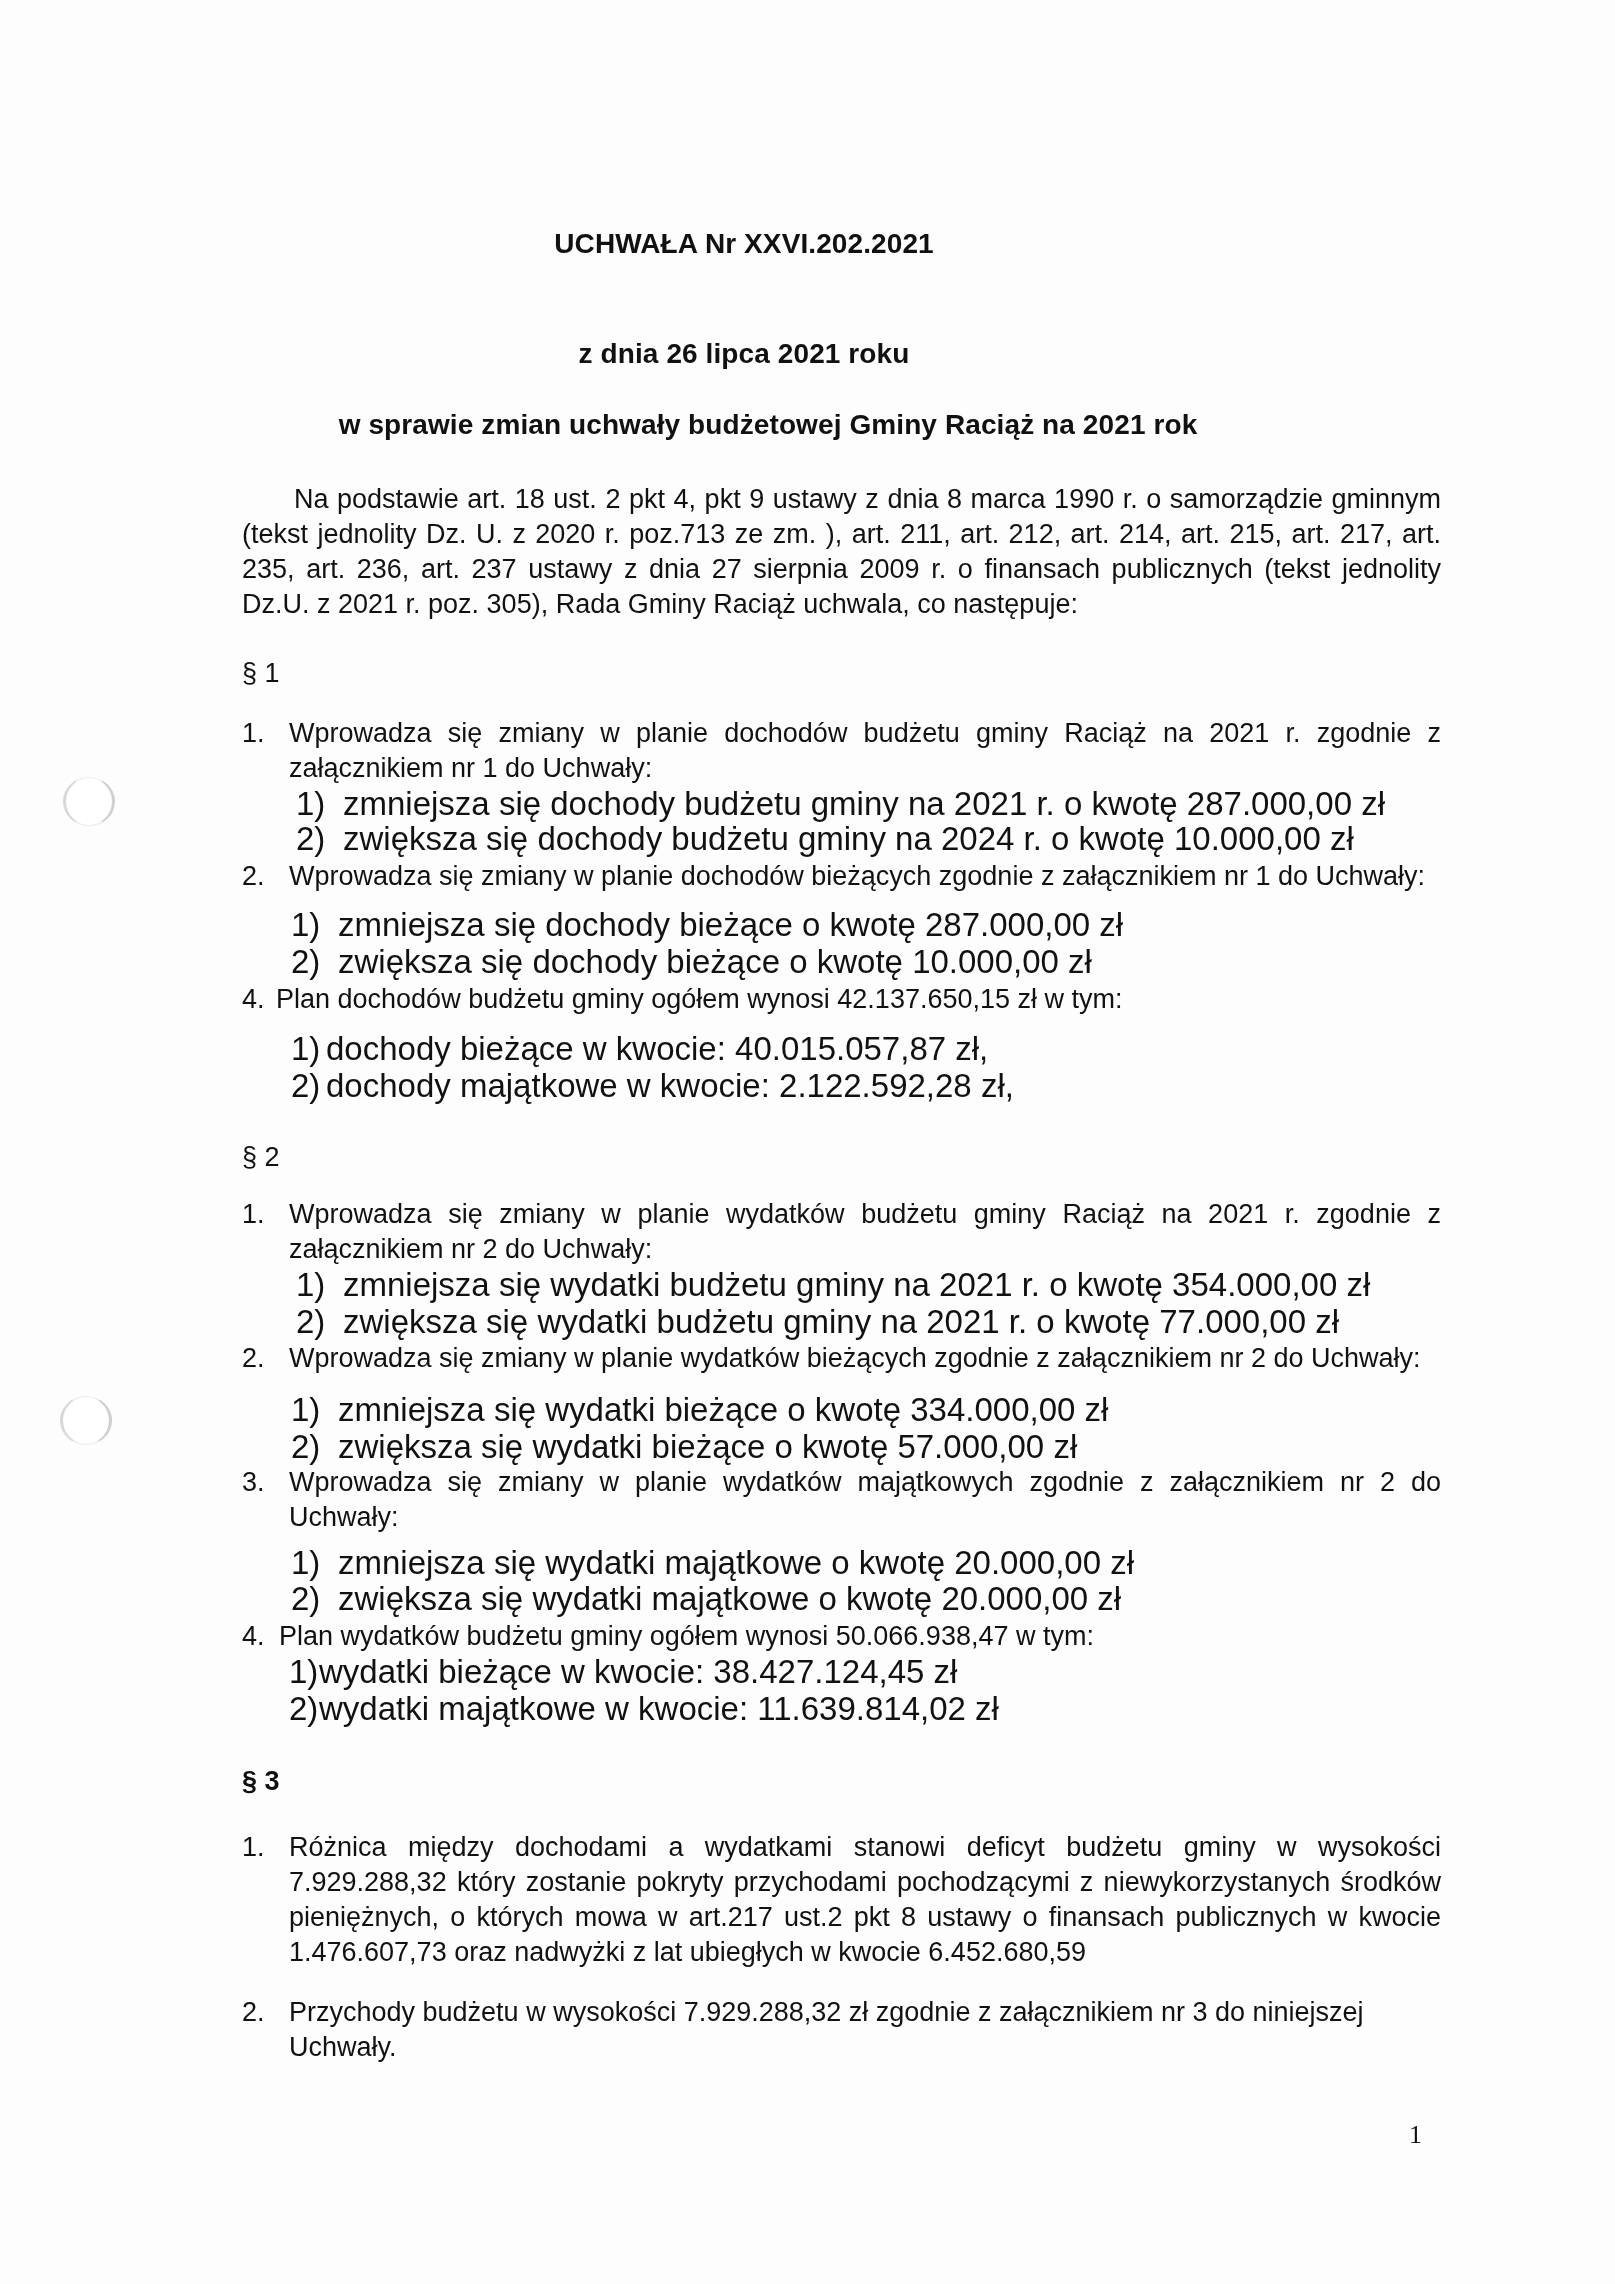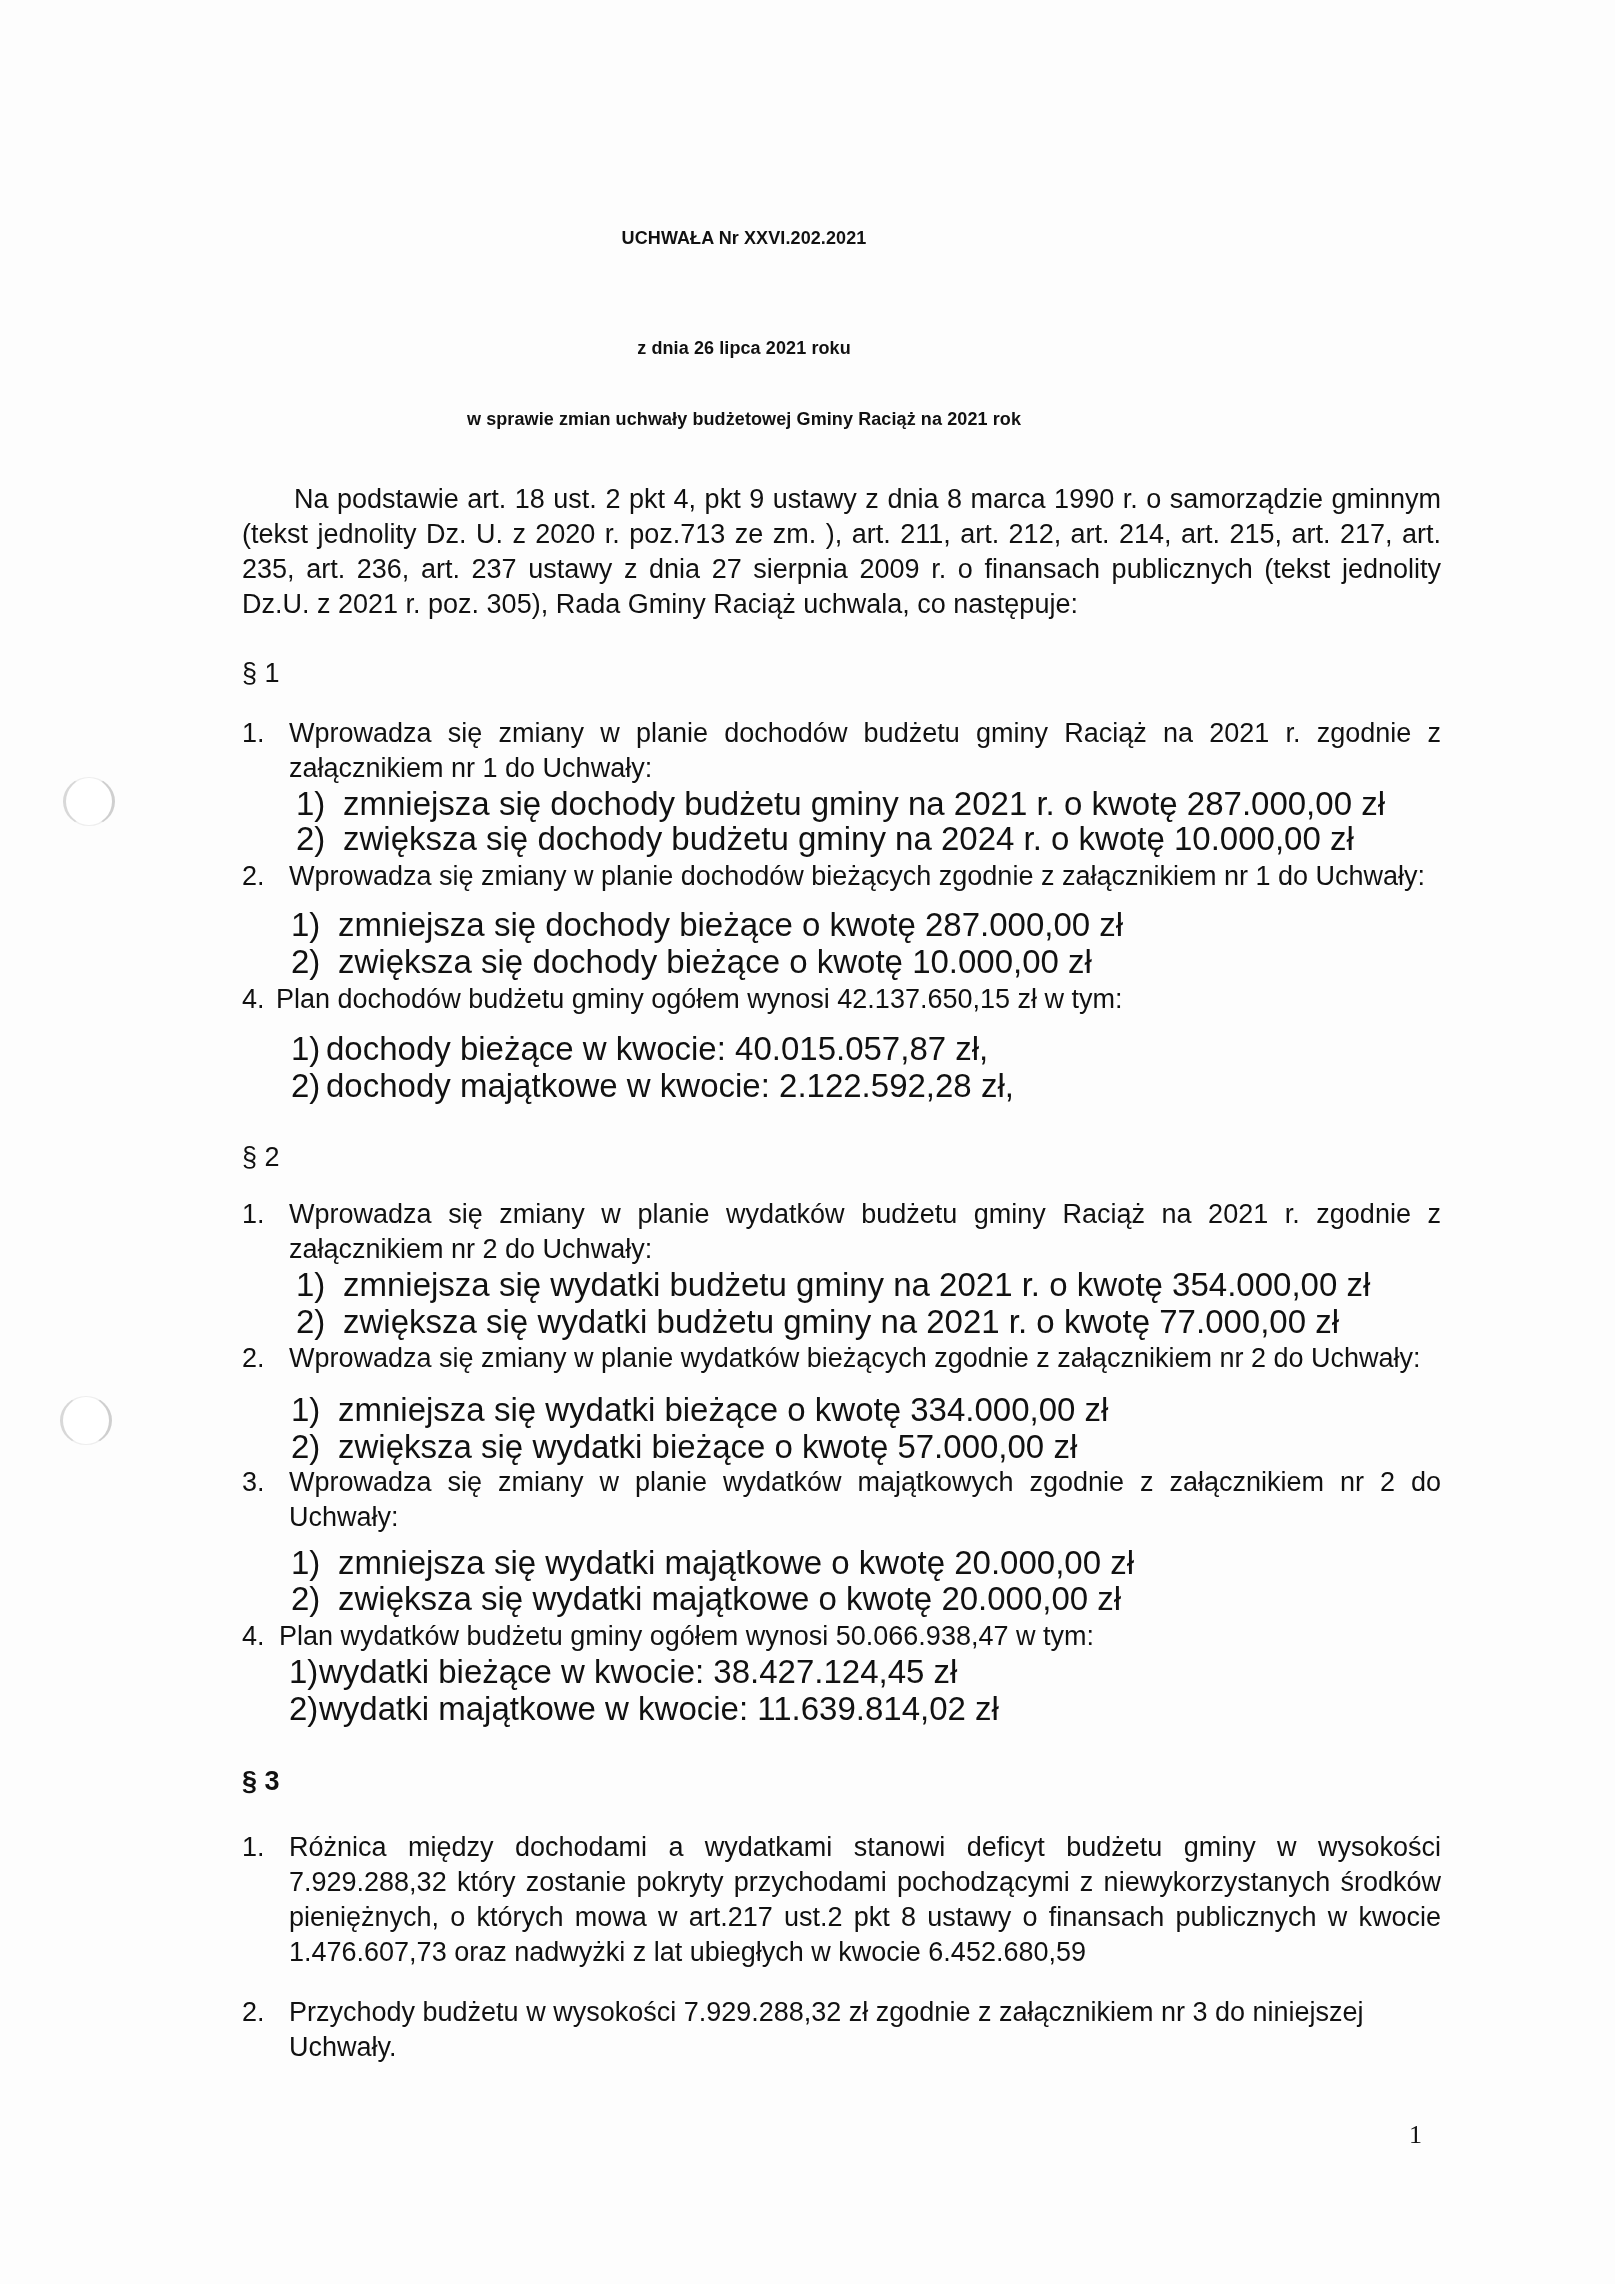--- a/index.html
+++ b/index.html
@@ -10,25 +10,25 @@
     .page { position: absolute; left: 0; top: 0; width: 1616px; height: 2284px; background: #fdfdfd; }
     .punch {
       position: absolute; width: 46px; height: 47px; border-radius: 50%;
       border-left: 3.9px solid #d8d8d8; border-right: 3.9px solid #cfcfcf;
       border-top: 1.3px solid #eeeeee; border-bottom: 1.3px solid #eeeeee;
       background: #ffffff;
     }
     .punch.p1 { left: 63px; top: 777px; }
     .punch.p2 { left: 60px; top: 1396px; }
 
-    .header { position: absolute; left: 0; width: 1488px; text-align: center; font-weight: bold; font-size: 18px; letter-spacing: 0.1px; }
+    .header { position: absolute; left: 0; width: 1488px; text-align: center; font-weight: bold; font-size: 28px; letter-spacing: 0.1px; }
     .h1 { top: 228px; }
     .h2 { top: 284px; }
     .h3 { top: 338px; }
-    .h4 { top: 409px; }
+    .h4 { top: 409px; margin-left: 24px; }
 
     .text { font-size: 27px; line-height: 35px; position: absolute; }
     .intro { left: 242px; width: 1199px; top: 482px; text-indent: 52px; text-align: left; }
 
     .para-mark { position: absolute; left: 242px; font-size: 27px; }
     .pm1 { top: 658px; }
     .pm2 { top: 1142px; font-weight: normal; }
     .pm3 { top: 1766px; font-weight: bold; }
 
     .item { position: absolute; left: 242px; width: 1199px; font-size: 27px; line-height: 35px; }

